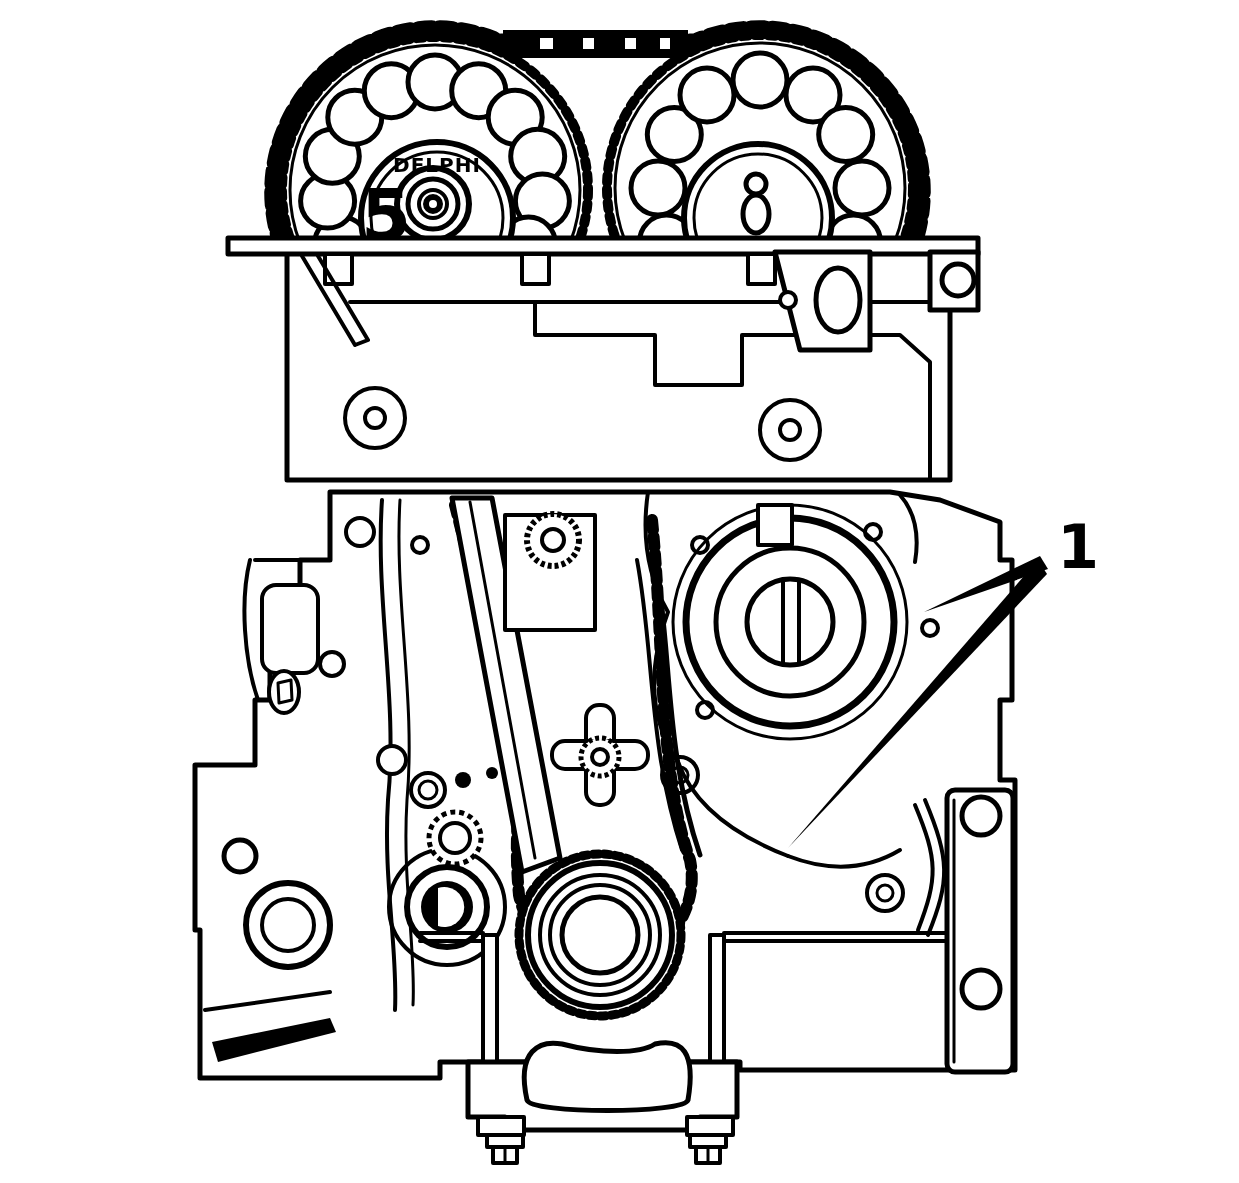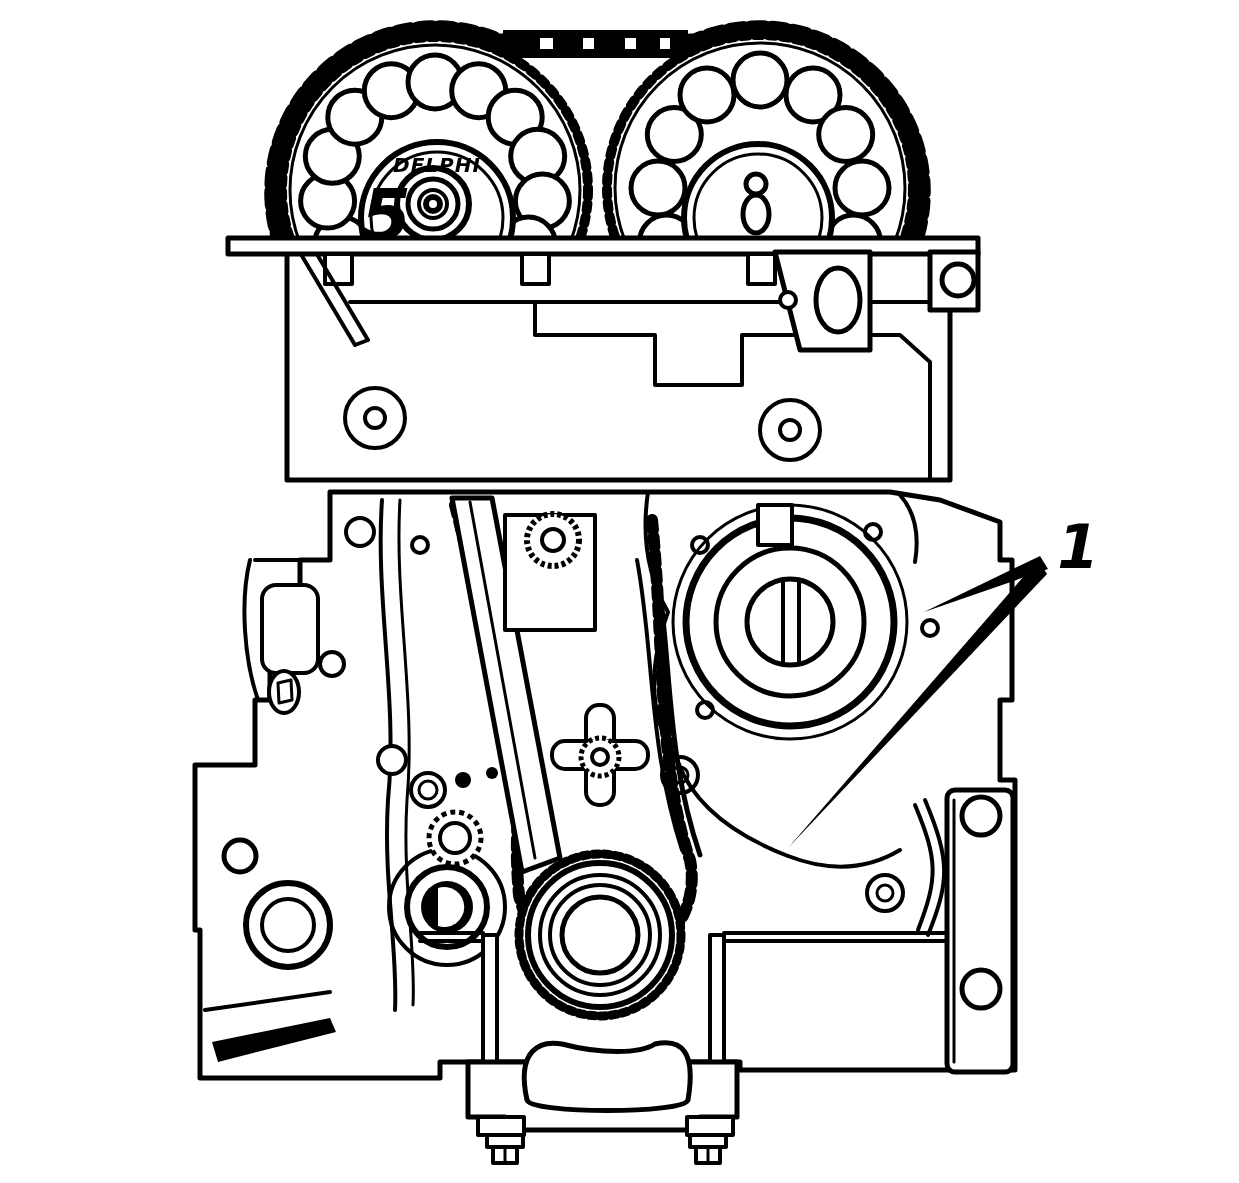--- a/index.html
+++ b/index.html
@@ -1,17 +1,17 @@
 <!DOCTYPE html>
 <html><head>
 <meta charset="utf-8">
 <style>
   html,body{margin:0;padding:0;background:#ffffff;}
   .stage{position:relative;width:1239px;height:1183px;background:#ffffff;overflow:hidden;
-         font-family:"DejaVu Sans","Liberation Sans",sans-serif;font-style:italic;}
+         font-family:"DejaVu Sans","Liberation Sans",sans-serif;}
   svg{display:block}
   .ln{fill:none;stroke:#000;stroke-linecap:round;stroke-linejoin:round;}
   .fw{fill:#fff;stroke:#000;stroke-linejoin:round;}
   .fb{fill:#000;stroke:none;}
   text{fill:#000;font-family:"DejaVu Sans","Liberation Sans",sans-serif;font-weight:bold;}
 </style>
 </head>
 <body>
 
 <div class="stage">

